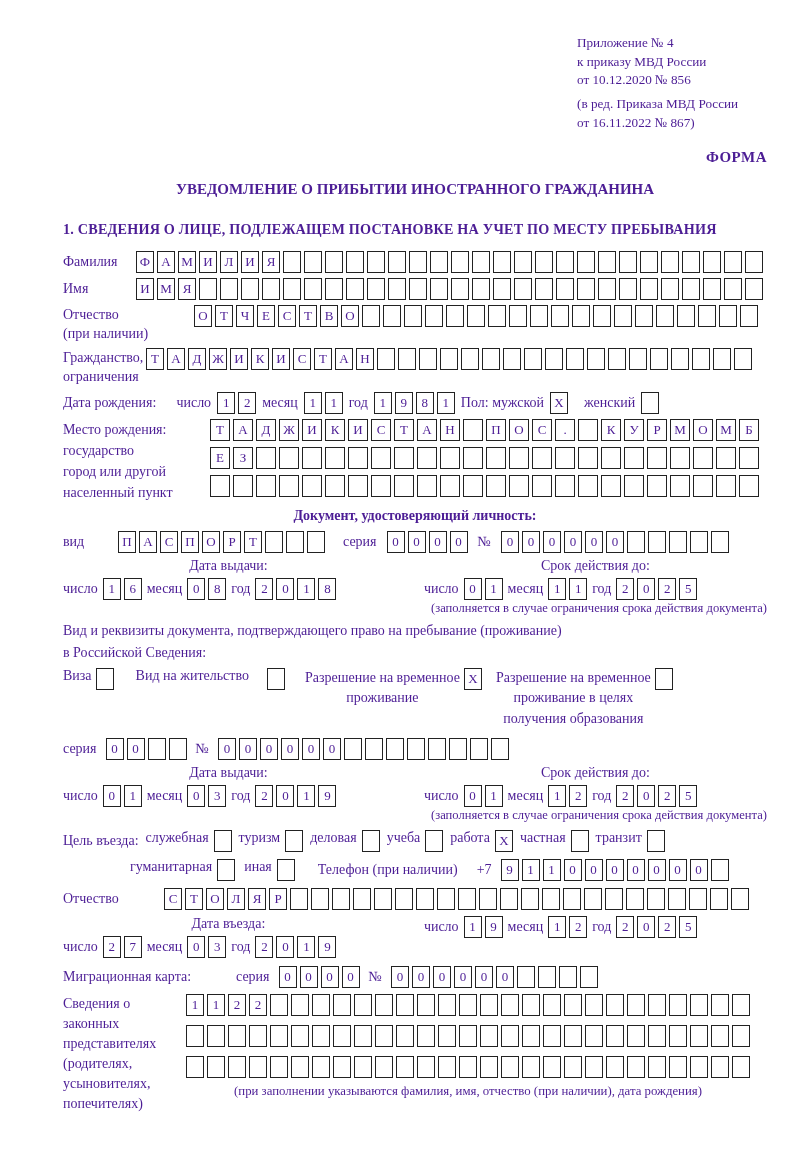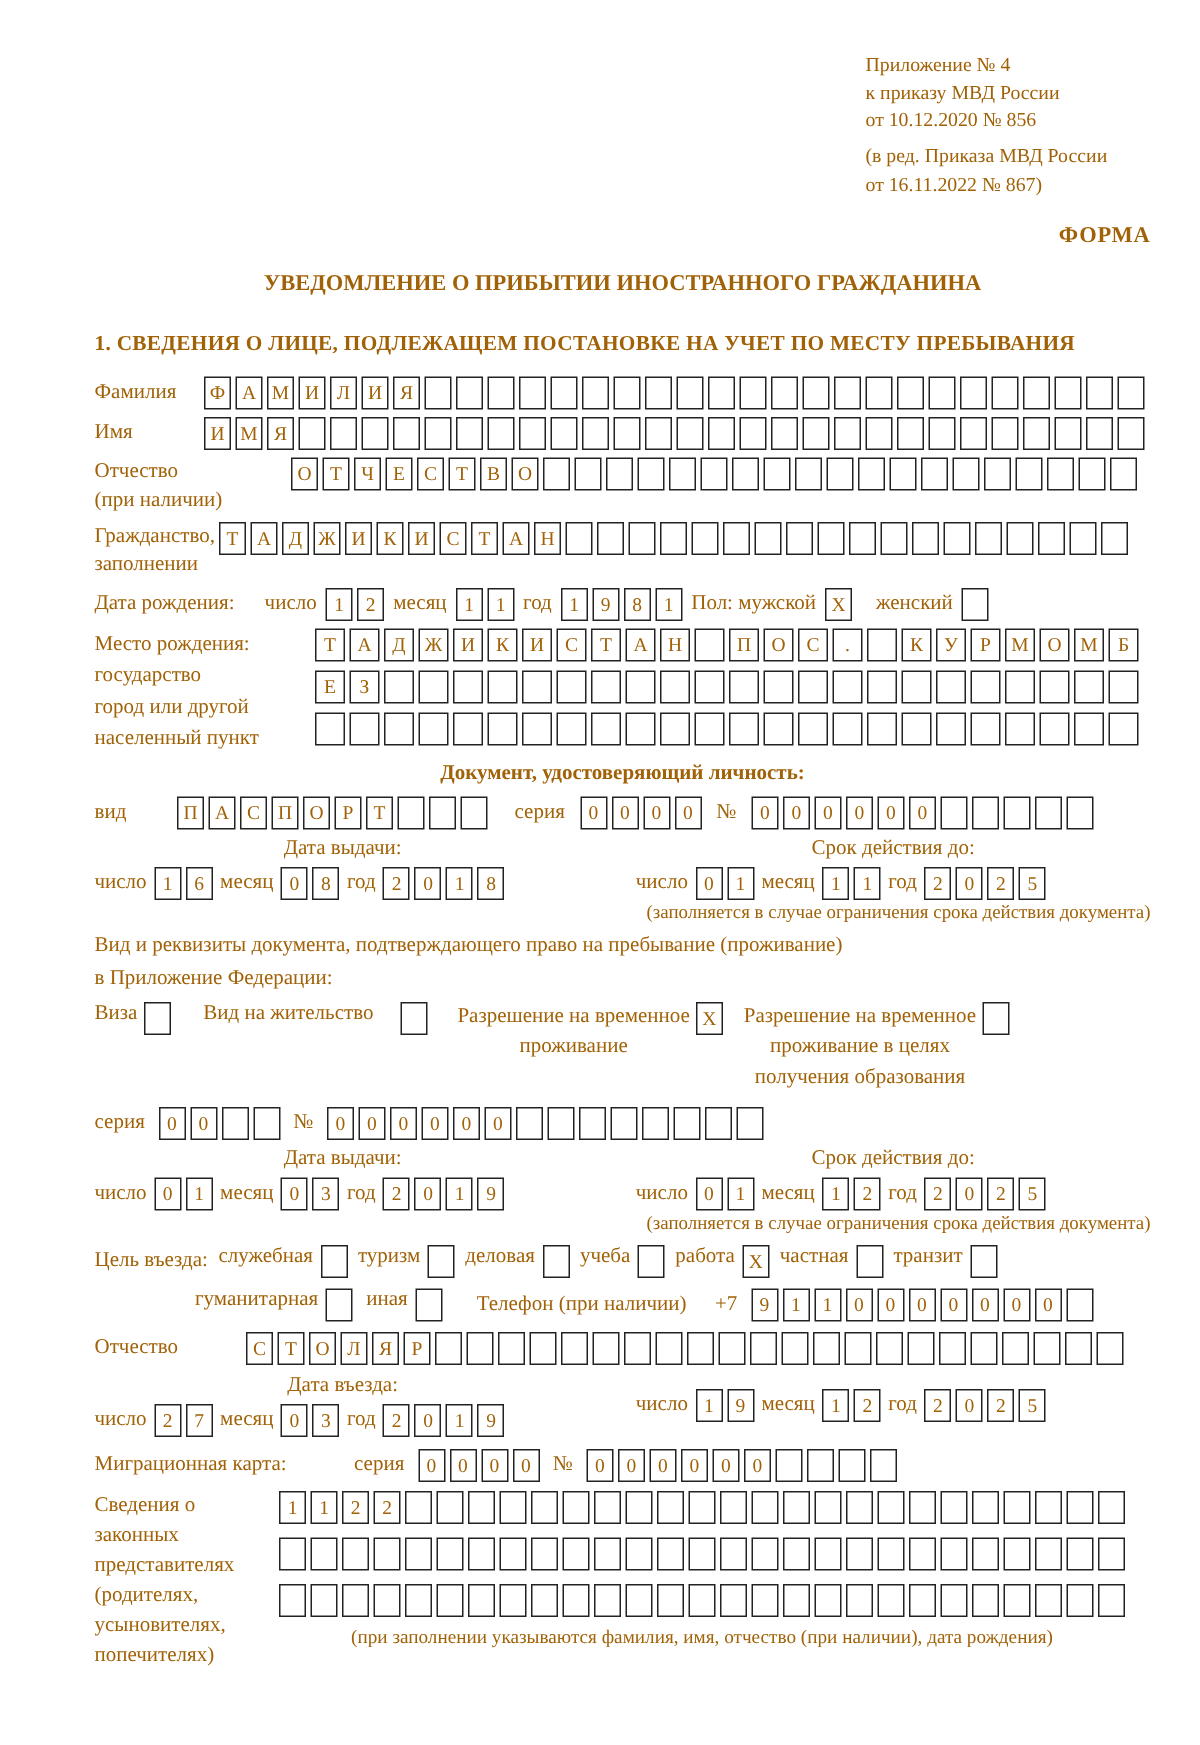--- a/index.html
+++ b/index.html
@@ -1,18 +1,18 @@
 <!DOCTYPE html>
 <html><head>
 <meta charset="utf-8">
 <style>
   html,body{margin:0;padding:0;background:#fff;}
   .page{
     width:800px;min-height:1163px;box-sizing:border-box;
-    padding:34px 33px 14px 63px;background:#fff;color:#a16207;
+    padding:34px 33px 14px 63px;background:#fff;color:#4c1d95;
     font-family:"Liberation Serif","DejaVu Serif",serif;font-size:14px;
     position:relative;overflow:hidden;
   }
   .b{font-weight:bold;}
   .hdr{margin-left:auto;width:190px;font-size:13.2px;line-height:1.42;}
   .hdr .amend{margin-top:5px;}
   .forma{text-align:right;font-size:15px;margin-top:16px;letter-spacing:.5px;}
   .title{text-align:center;font-size:15px;line-height:1.55;margin-top:12px;}
   .blank{display:inline-block;width:54px;height:3px;border-bottom:1.7px solid #222;margin-left:8px;}
   .sec{font-size:14.2px;margin:20px 0 13px;letter-spacing:.2px;}
@@ -23,21 +23,21 @@
   .lw67{width:67px}.lw77{width:77px}.lw125{width:125px}.lw141{width:141px}
   .lw117{width:117px}.lw45{width:45px}.lw95{width:95px}.lw150{width:150px}
   .cells{display:flex;gap:3px;flex:0 0 auto;}
   .cell{box-sizing:border-box;flex:0 0 18px;width:18px;height:22px;border:1.5px solid #222;
         display:flex;align-items:center;justify-content:center;font-size:13px;background:#fff;}
   .w20 .cell{flex-basis:20px;width:20px;}
   .stack>.cells{margin-bottom:6px;}
   .inline{display:flex;align-items:center;gap:5px;}
   .pair{display:flex;align-items:flex-start;gap:5px;}
   .dochead{text-align:center;margin:3px 0 7px;font-size:14px;}
-  .dcols{display:flex;width:100%;align-items:center;}
+  .dcols{display:flex;width:100%;}
   .dcol{flex:0 0 auto;}
   .dcol.l{width:47%;}
   .dcol.r{width:53%;padding-left:30px;box-sizing:border-box;}
   .dhead{text-align:center;margin-bottom:4px;}
   .note{font-size:12.6px;text-align:right;margin:1px 0 7px;}
   .opt{display:flex;gap:4px;align-items:flex-start;}
   .optlines{text-align:center;line-height:1.45;}
   .caption{font-size:12.8px;text-align:center;margin-top:6px;}
 </style>
 </head>
@@ -167,21 +167,21 @@
         <span class="cell"></span>
         <span class="cell"></span>
         <span class="cell"></span>
         <span class="cell"></span>
       </span>
   </div>
 
   <div class="row">
     <span class="lbl lw77 ml">
       <span style="display:block">Гражданство,</span>
-      <span style="display:block">заполнении</span>
+      <span style="display:block">ограничения</span>
     </span>
     <span class="cells">
         <span class="cell">Т</span>
         <span class="cell">А</span>
         <span class="cell">Д</span>
         <span class="cell">Ж</span>
         <span class="cell">И</span>
         <span class="cell">К</span>
         <span class="cell">И</span>
         <span class="cell">С</span>
@@ -410,21 +410,21 @@
             <span class="cell">0</span>
             <span class="cell">2</span>
             <span class="cell">5</span>
           </span>
       </div>
     </div>
   </div>
   <div class="note">(заполняется в случае ограничения срока действия документа)</div>
 
   <div style="margin-bottom:6px;">Вид и реквизиты документа, подтверждающего право на пребывание (проживание)</div>
-  <div style="margin-bottom:7px;">в Приложение Федерации:</div>
+  <div style="margin-bottom:7px;">в Российской Сведения:</div>
 
   <div class="row" style="column-gap:14px;margin-bottom:9px;">
     <div class="opt">
       <span>Виза</span>
       <span class="cells">
           <span class="cell"></span>
         </span>
     </div>
     <div class="opt" style="margin-left:8px;">
       <span>Вид на жительство</span>

